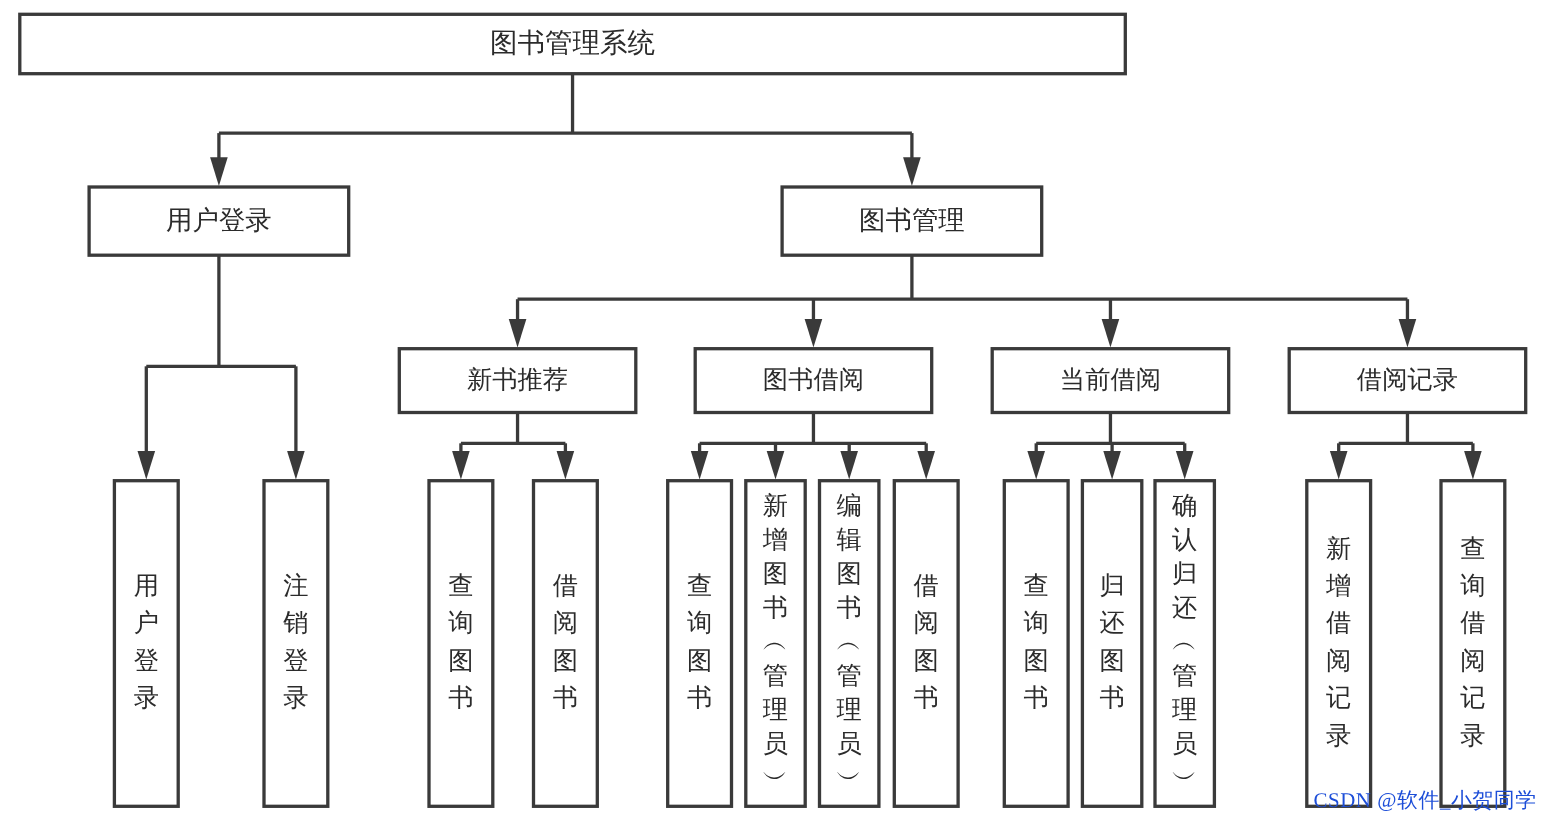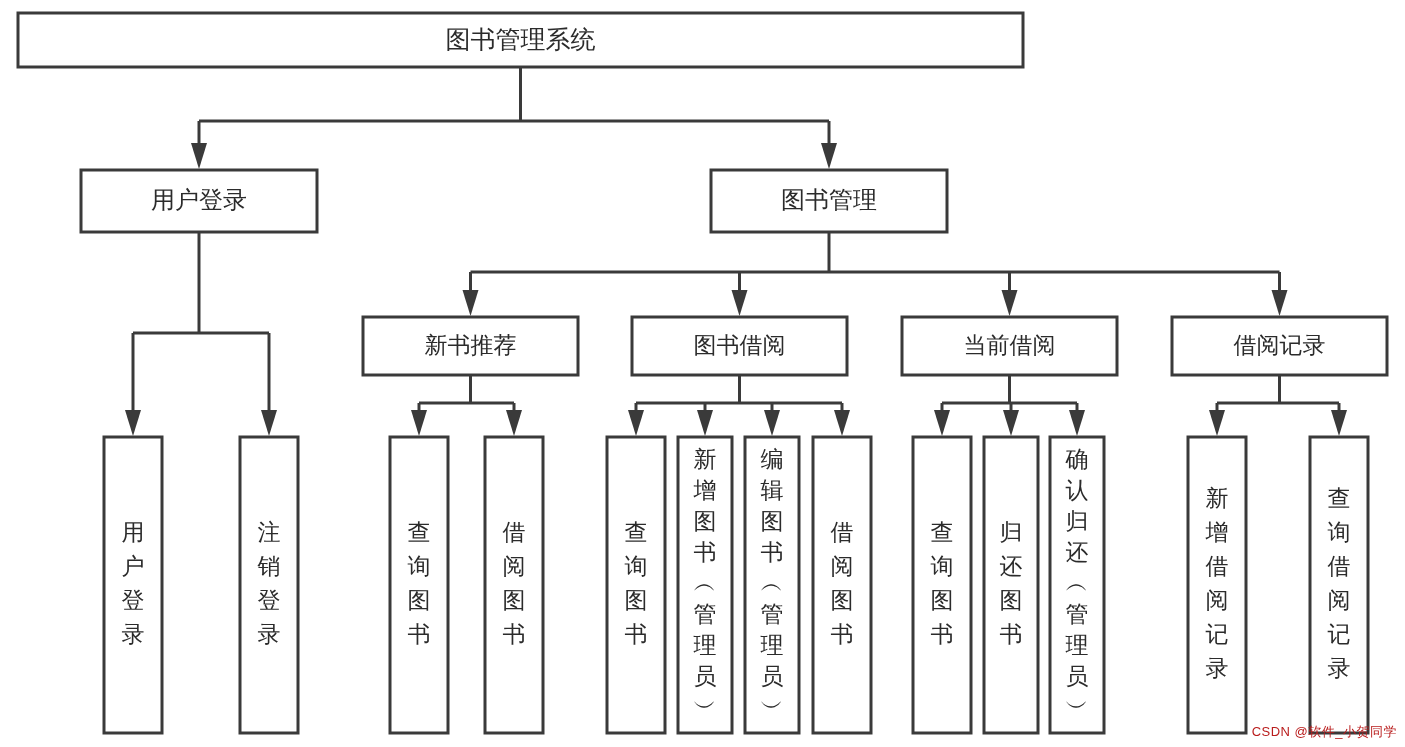--- a/index.html
+++ b/index.html
@@ -55,23 +55,23 @@
     stroke-linecap: butt;
   }
   .arrow-head {
     fill: #3a3a3a;
     stroke: none;
   }
   .watermark {
     position: absolute;
     right: 8px;
     bottom: 6px;
-    font-family: Liberation Sans, sans-serif;
-    font-size: 13px;
-    color: #b91c1c;
+    font-family: Liberation Serif, serif;
+    font-size: 19px;
+    color: #1d4ed8;
     letter-spacing: 0.5px;
     white-space: nowrap;
     user-select: none;
     pointer-events: none;
   }
 </style>
 </head>
 <body>
 
 <div id="diagram-root">

